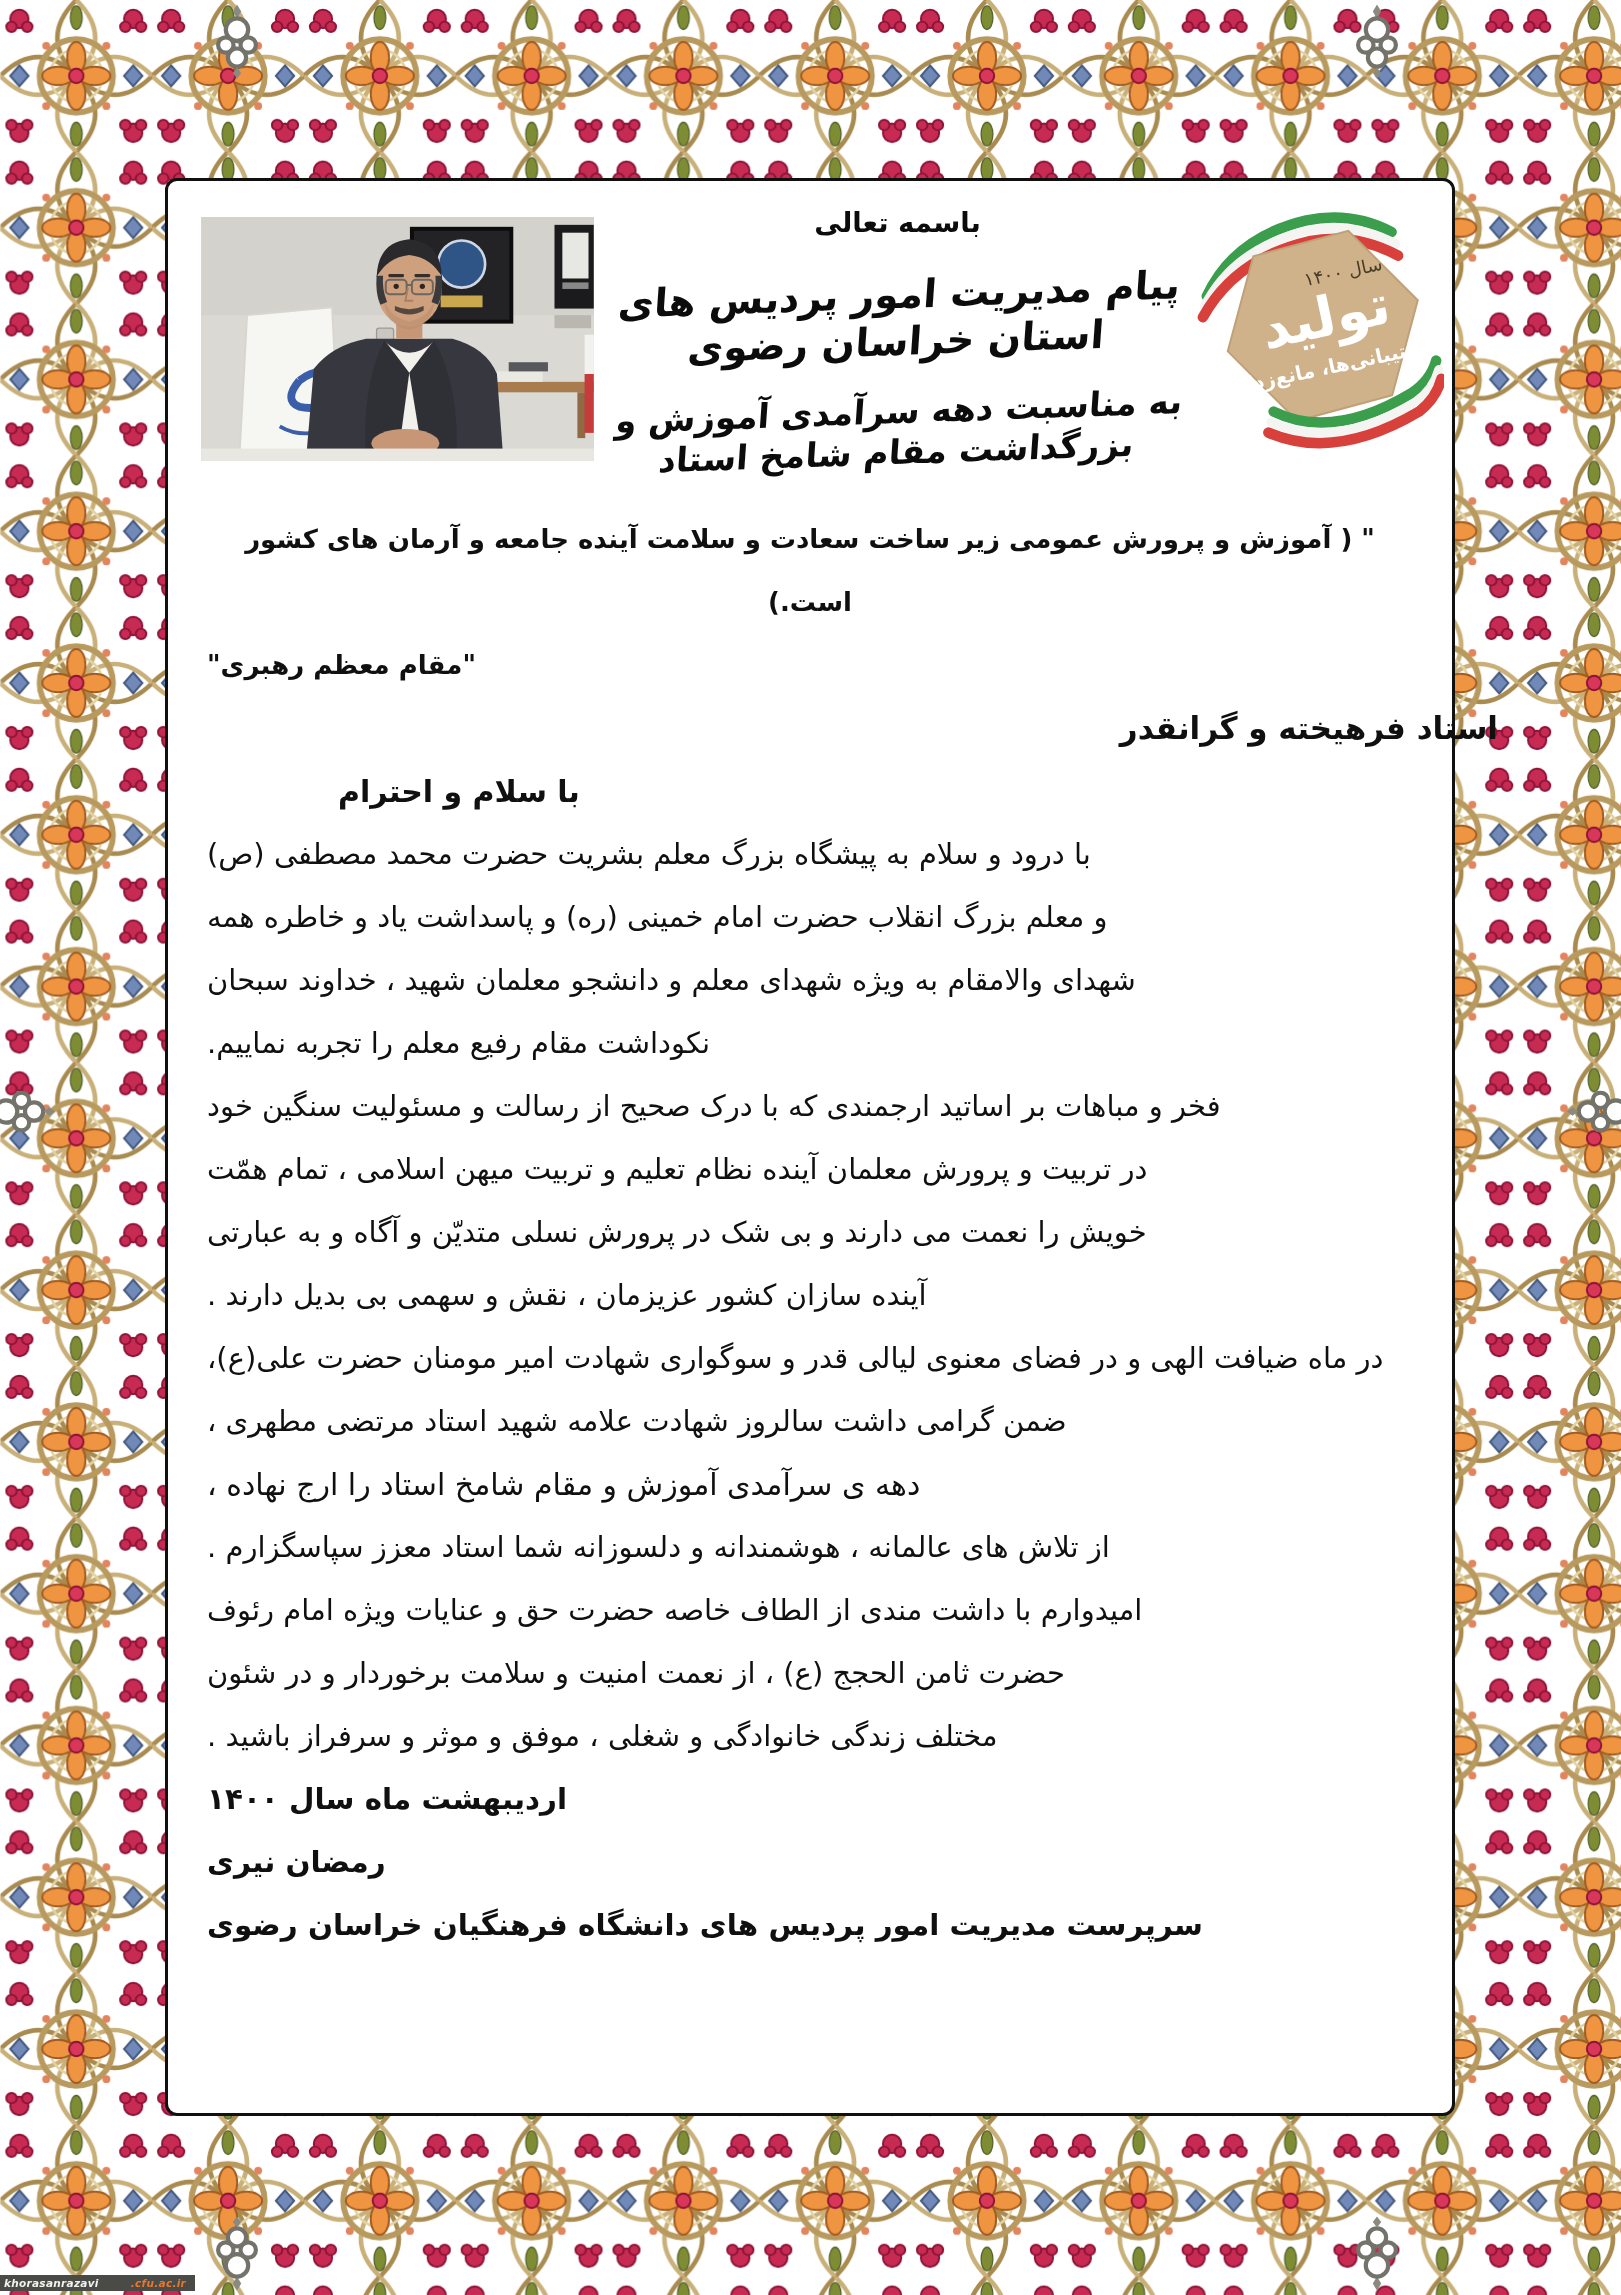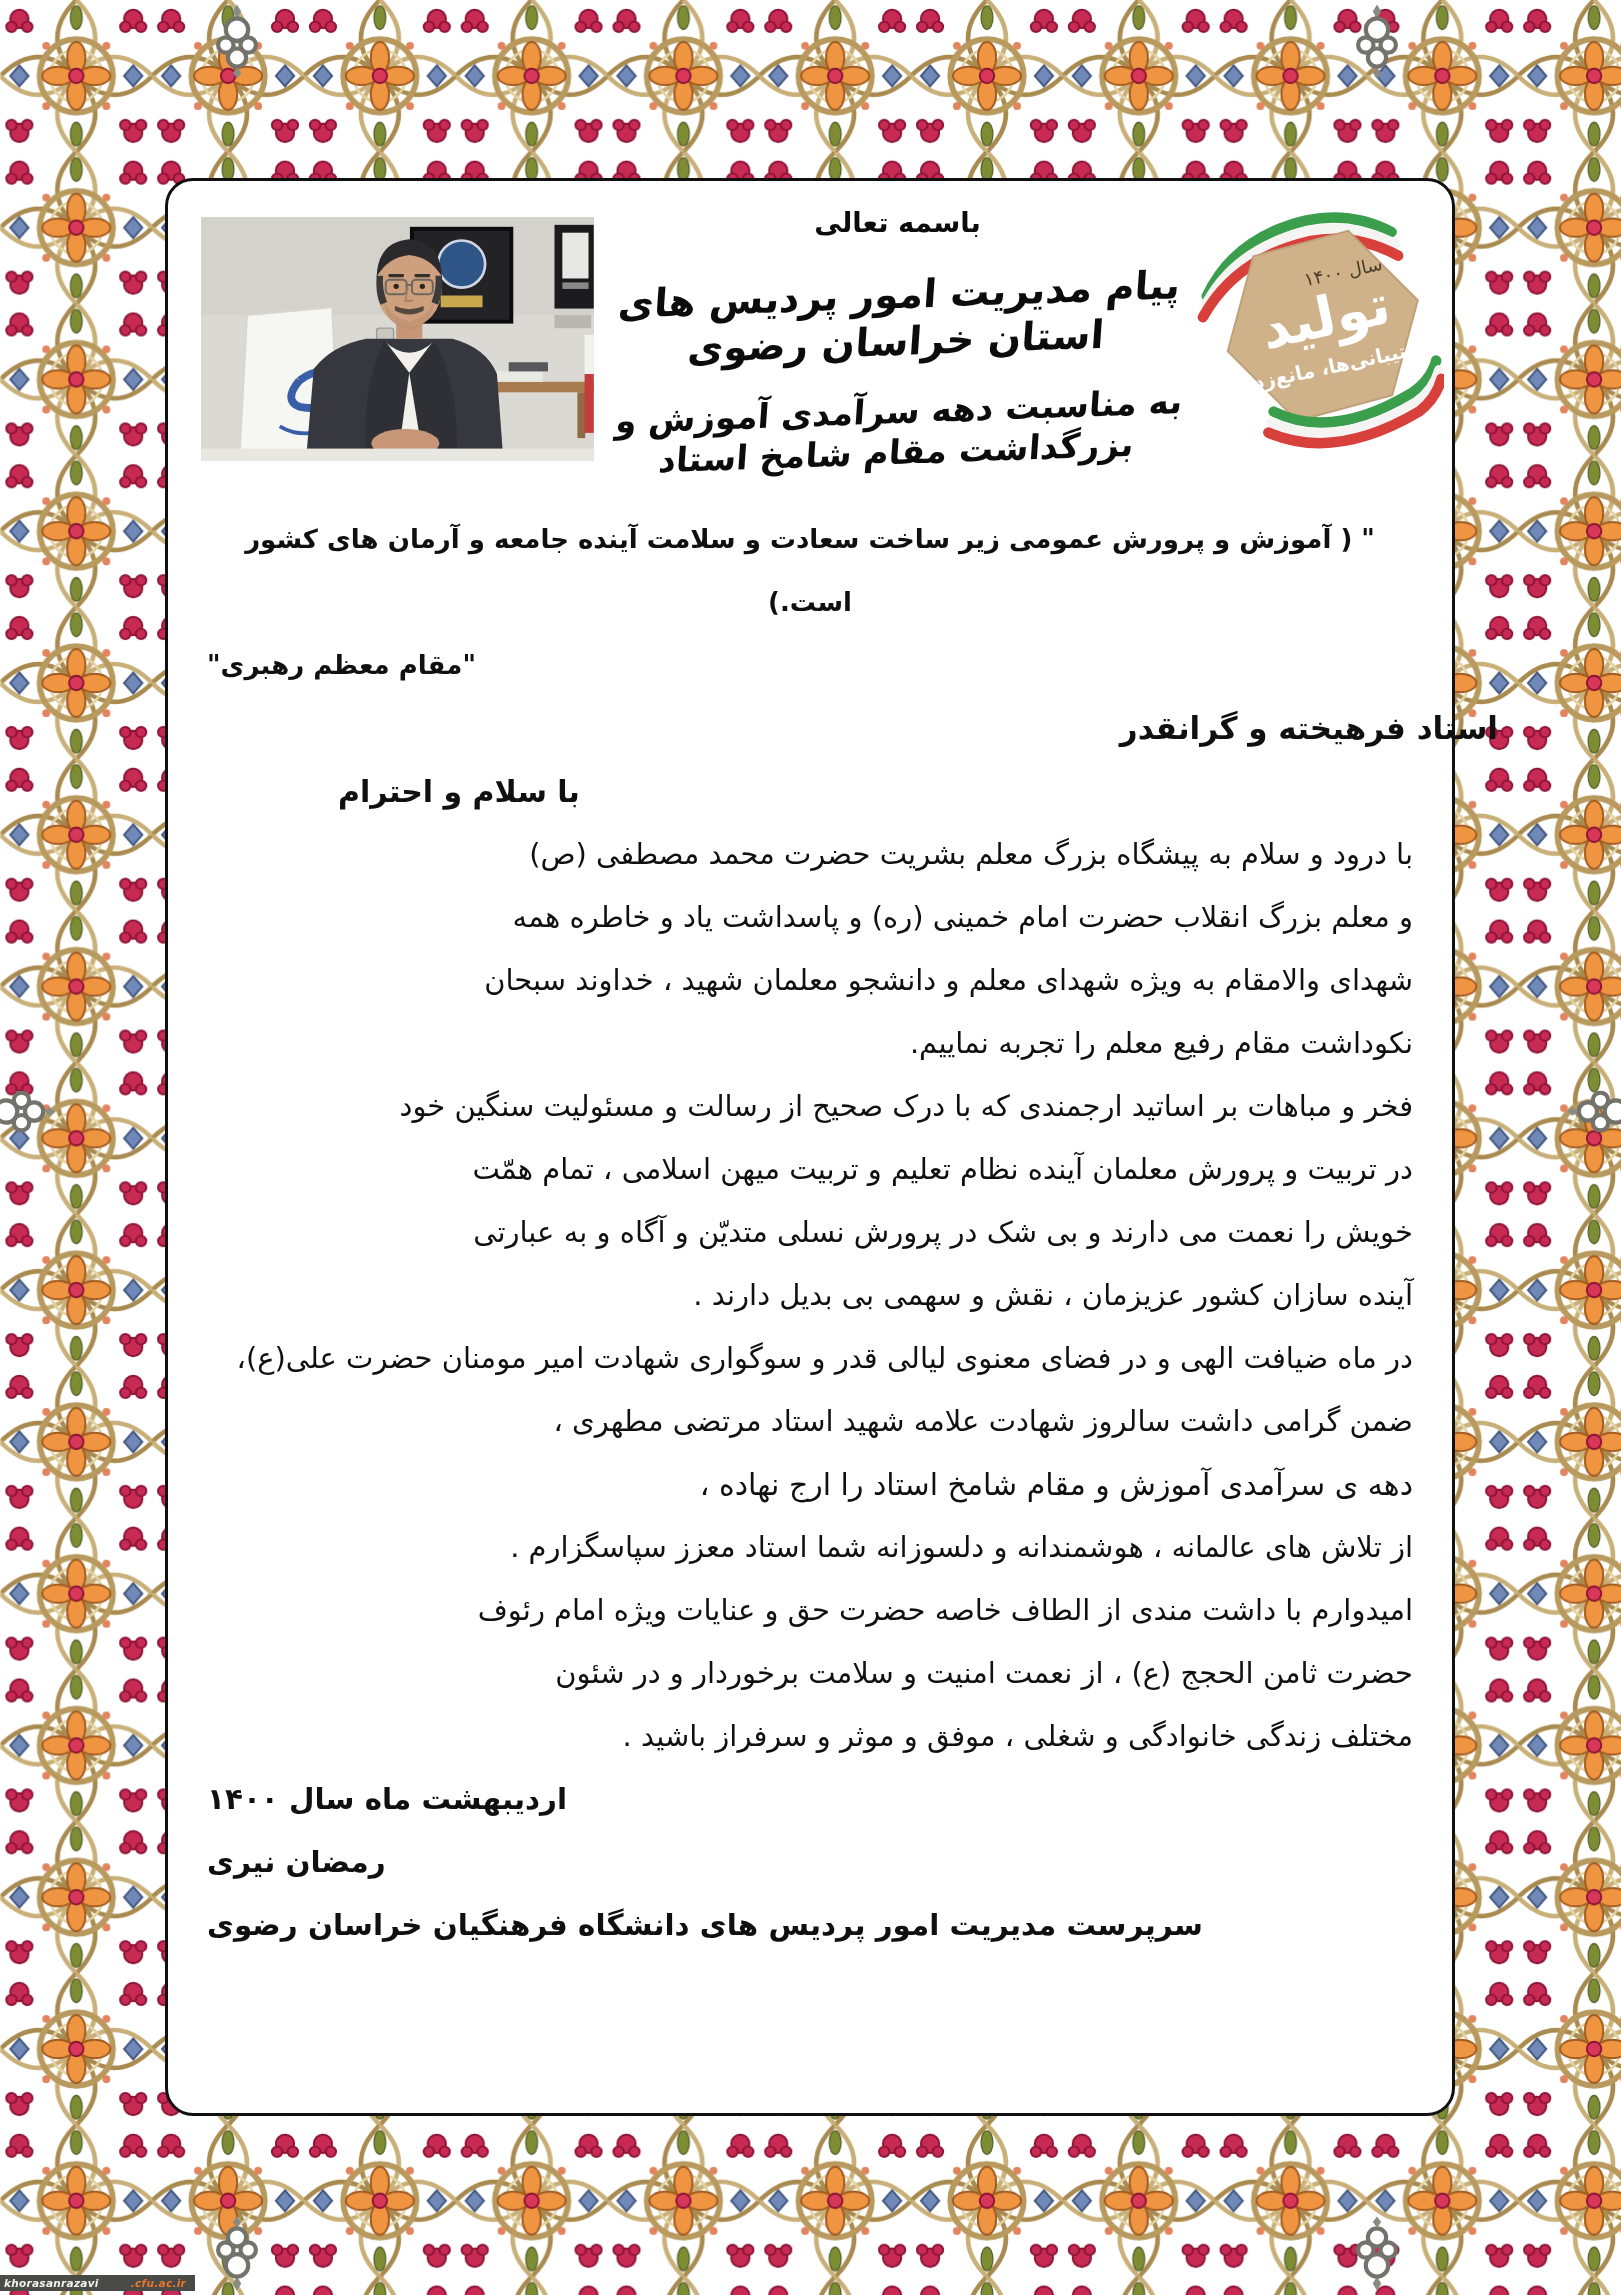--- a/index.html
+++ b/index.html
@@ -8,21 +8,21 @@
   .border-art{position:absolute;left:0;top:0;width:1622px;height:2295px;}
   .finial{position:absolute;width:42px;height:77px;}
   .f-top1{left:216px;top:2.6px;}
   .f-top2{left:1356px;top:2.6px;}
   .f-left{left:-2.6px;top:1073px;transform:rotate(-90deg);}
   .f-right{right:-2.6px;top:1073px;transform:rotate(90deg);}
   .f-bot1{left:216px;bottom:2.6px;transform:rotate(180deg);}
   .f-bot2{left:1356px;bottom:2.6px;transform:rotate(180deg);}
 
   .card{position:absolute;left:165px;top:178px;width:1284px;height:1932px;background:#ffffff;
-        border:3.3px solid #101010;border-radius:28px;}
+        border:3.3px solid #101010;border-radius:12px;}
   .photo{position:absolute;left:33px;top:36px;width:393px;height:244px;overflow:hidden;background:#dbd9d3;}
   .photo svg{display:block;width:100%;height:100%;}
 
   .header-text{position:absolute;left:425px;top:25px;width:609px;text-align:center;color:#0c0c0c;}
   .bismillah{font-size:27.5px;font-weight:bold;}
   .calli{font-weight:bold;display:inline-block;transform:skewX(-6deg) rotate(-2deg);}
   .title1{margin-top:34px;font-size:39px;line-height:1.2;}
   .title2{margin-top:25px;font-size:34px;line-height:1.2;}
 
   .logo{position:absolute;right:7.9px;top:14.4px;width:249px;height:255px;}
@@ -32,21 +32,21 @@
   .letter{position:absolute;left:39px;right:39px;top:327px;direction:rtl;color:#101010;
           font-size:29px;}
   .letter p,.letter div{margin:0;}
   .quote{font-weight:bold;font-size:26px;text-align:center;line-height:63px;}
   .attribution{font-weight:bold;font-size:26px;text-align:left;margin-left:98px;line-height:63px;}
   .sal1{font-weight:bold;font-size:31px;text-align:right;line-height:63px;margin-top:18.3px;
         position:relative;left:85px;}
   .sal2{font-weight:bold;font-size:30px;text-align:left;line-height:63px;margin-top:25px;
         position:relative;left:131px;}
   .body-lines{margin-top:23px;}
-  .line{text-align:right;line-height:63px;font-size:29px;}
+  .line{text-align:left;line-height:63px;font-size:29px;}
   .strong{font-weight:normal;font-size:30px;}
   .sig{font-weight:bold;text-align:left;line-height:63px;font-size:29.4px;}
 
   .watermark{position:absolute;left:0;bottom:3.9px;background:#4a4a46;padding:2px 9.2px 2.6px 3.9px;
              font-size:10.5px;font-style:italic;font-weight:bold;letter-spacing:0.3px;}
   .wm-site{color:#f2f2ee;}
   .wm-domain{color:#e8762d;padding-left:32px;}
 </style>
 </head>
 <body>

